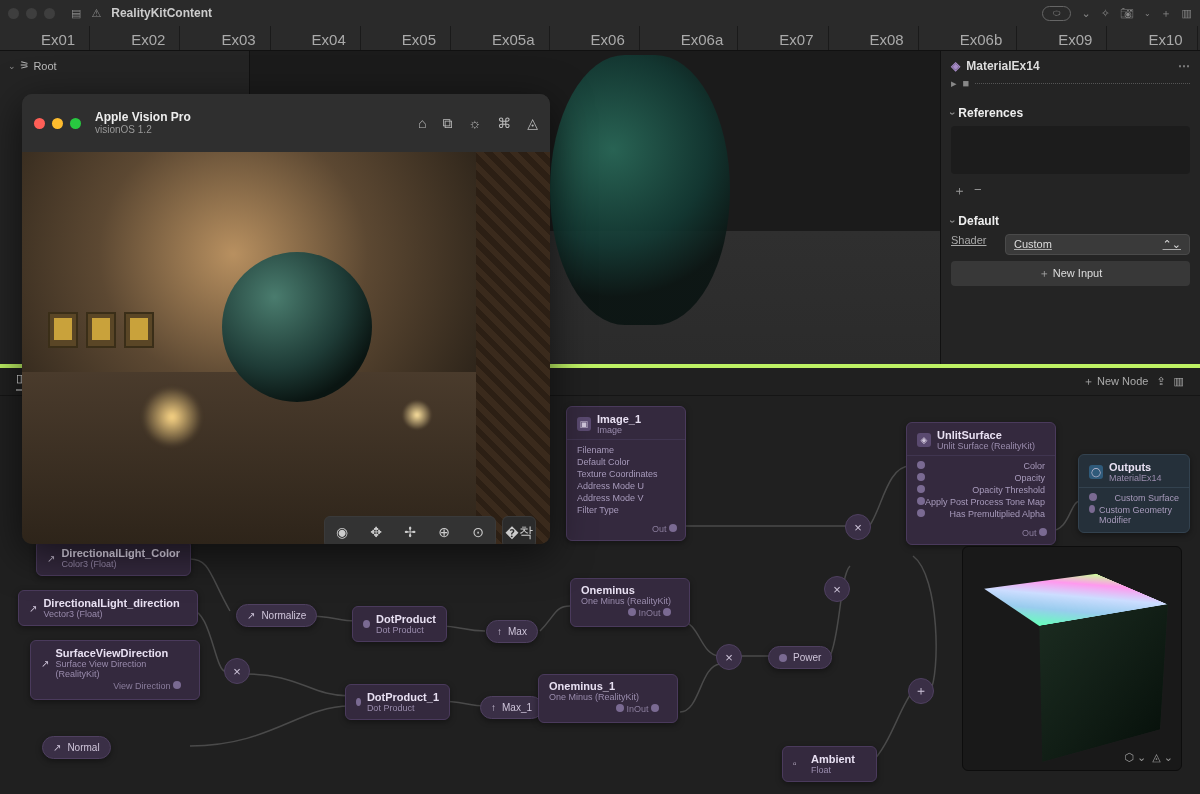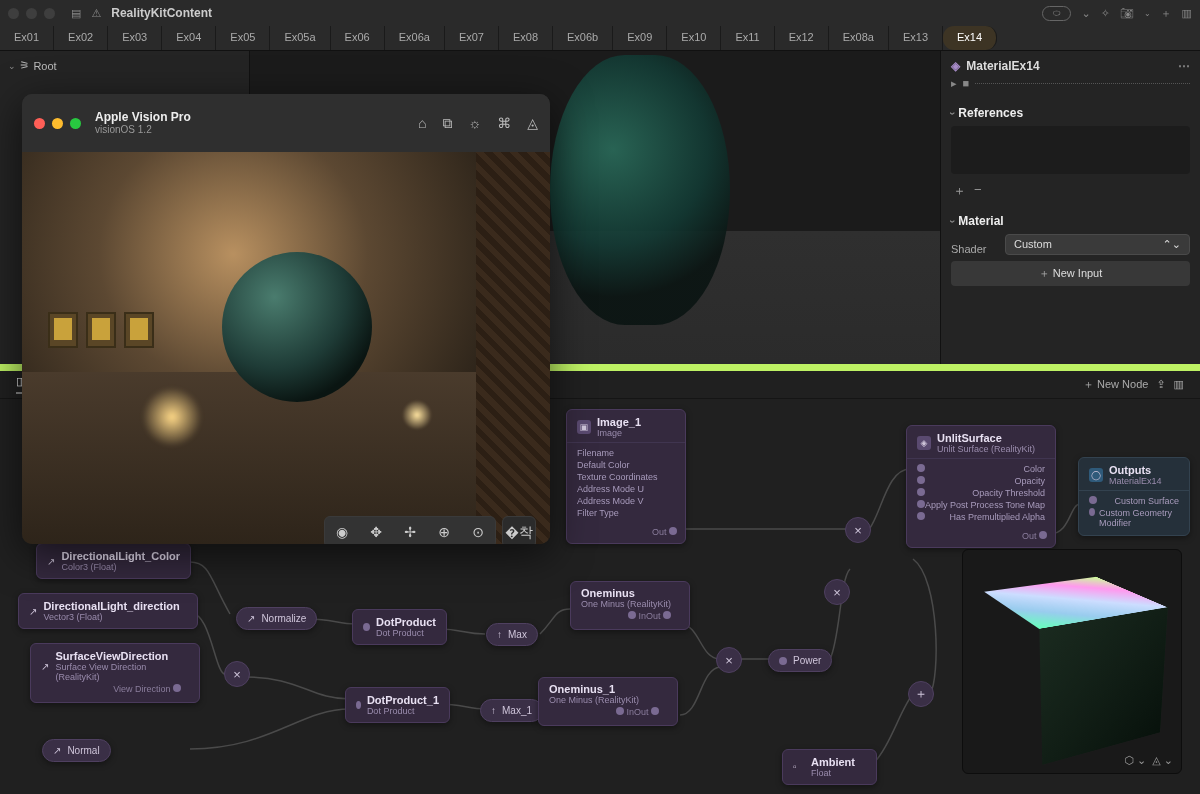--- a/index.html
+++ b/index.html
@@ -23,21 +23,21 @@
   padding: 0 8px;
 }
 .traffic { display: flex; gap: 7px; margin-right: 16px; }
 .traffic span { width: 11px; height: 11px; border-radius: 50%; background: #3e3e3e; }
 .tb-icons { display: flex; gap: 10px; align-items: center; color: #888; }
 .tb-title { font-weight: 600; color: #ccc; margin-left: 10px; font-size: 12px; }
 .tb-right { margin-left: auto; display: flex; gap: 10px; color: #888; align-items: center; }
 
 
 .tabstrip { height: 25px; background: #2a2a2a; display: flex; border-bottom: 1px solid #111; }
-.tab { padding: 5px 14px 4px; color: #aaa; font-size: 11px; border-right: 1px solid #1a1a1a; cursor: pointer; }
+.tab { padding: 5px 14px 4px; color: #aaa; font-size: 15px; border-right: 1px solid #1a1a1a; cursor: pointer; margin-left: 27px; }
 .tab.active { background: #3d3424; color: #fff; border-radius: 11px; }
 
 
 .main { position: absolute; top: 51px; left: 0; right: 0; bottom: 0; display: flex; }
 
 
 .hierarchy { width: 250px; background: #242424; border-right: 1px solid #111; padding: 6px 8px; }
 .hier-row { display: flex; align-items: center; gap: 4px; color: #bbb; font-size: 11px; padding: 2px 0;}
 .hier-icon { color: #888; font-size: 9px; }
 
@@ -51,27 +51,27 @@
   overflow: hidden; opacity: .9;
 }
 .viewport-floor { position: absolute; left: 0; right: 0; bottom: 0; top: 180px; background: linear-gradient(#2f2f2f,#1e1e1e); }
 
 
 .inspector { width: 260px; background: #242424; border-left: 1px solid #111; padding: 0 10px; }
 .insp-title { display: flex; align-items: center; gap: 6px; padding: 8px 0 4px; font-size: 12px; font-weight: 600; color: #ddd; }
 .insp-sub { display: flex; gap: 6px; padding-bottom: 6px; color: #888; }
 .insp-section-h { font-size: 12px; font-weight: 600; color: #eee; margin: 10px 0 6px; display: flex; align-items: center; gap: 4px; }
 .insp-box { background: #1c1c1c; border-radius: 4px; min-height: 48px; margin-bottom: 4px; }
-.insp-row { display: flex; align-items: flex-end; gap: 6px; margin: 6px 0; color: #aaa; }
+.insp-row { display: flex; align-items: flex-start; gap: 6px; margin: 6px 0; color: #aaa; text-decoration: underline; }
 .insp-select { background: #3a3a3a; border: 1px solid #4a4a4a; border-radius: 4px; padding: 3px 8px; color: #ddd; flex: 1; display: flex; justify-content: space-between; font-size: 11px;}
 .insp-btn { background: #383838; border-radius: 4px; padding: 5px; text-align: center; color: #ddd; font-size: 11px; }
 .plus-minus { display: flex; gap: 8px; padding: 4px 2px; color: #999; font-size: 13px;}
 
 
-.bottom { position: absolute; left: 0; right: 0; bottom: 0; height: 430px; background: #202020; border-top: 7px solid #bef264; }
+.bottom { position: absolute; left: 0; right: 0; bottom: 0; height: 430px; background: #202020; border-top: 4px solid #bef264; }
 .bottom-tabs { height: 28px; display: flex; align-items: center; gap: 16px; padding: 0 16px; border-bottom: 1px solid #151515;}
 .btab { color: #aaa; font-size: 11px; display: flex; gap: 5px; align-items: center;}
 .btab.active { color: #fff; border-bottom: 2px solid #888; padding-bottom: 4px;}
 .bottom-right-tools { margin-left: auto; display:flex; gap:8px; color:#aaa; align-items:center; font-size:11px;}
 .graph { position: absolute; top: 28px; left: 0; right: 0; bottom: 0; }
 
 
 .node {
   position: absolute; background: #2b2630; border: 1px solid #3e3548;
   border-radius: 6px; font-size: 10px; color: #cfc5da;
@@ -217,21 +217,21 @@
         <span class="chev"></span>
         <span>References</span>
       </div>
     <div class="insp-box"></div>
     <div class="plus-minus">
       <span>＋</span>
       <span>−</span>
     </div>
     <div class="insp-section-h">
         <span class="chev"></span>
-        <span>Material</span>
+        <span>Default</span>
       </div>
     <div class="insp-row">
       <span style="width:48px">Shader</span>
       <div class="insp-select">
         <span>Custom</span>
         <span>⌃⌄</span>
       </div>
     </div>
     <div class="insp-btn">
       <span style="color:#aaa">＋ </span><span>New Input</span>

